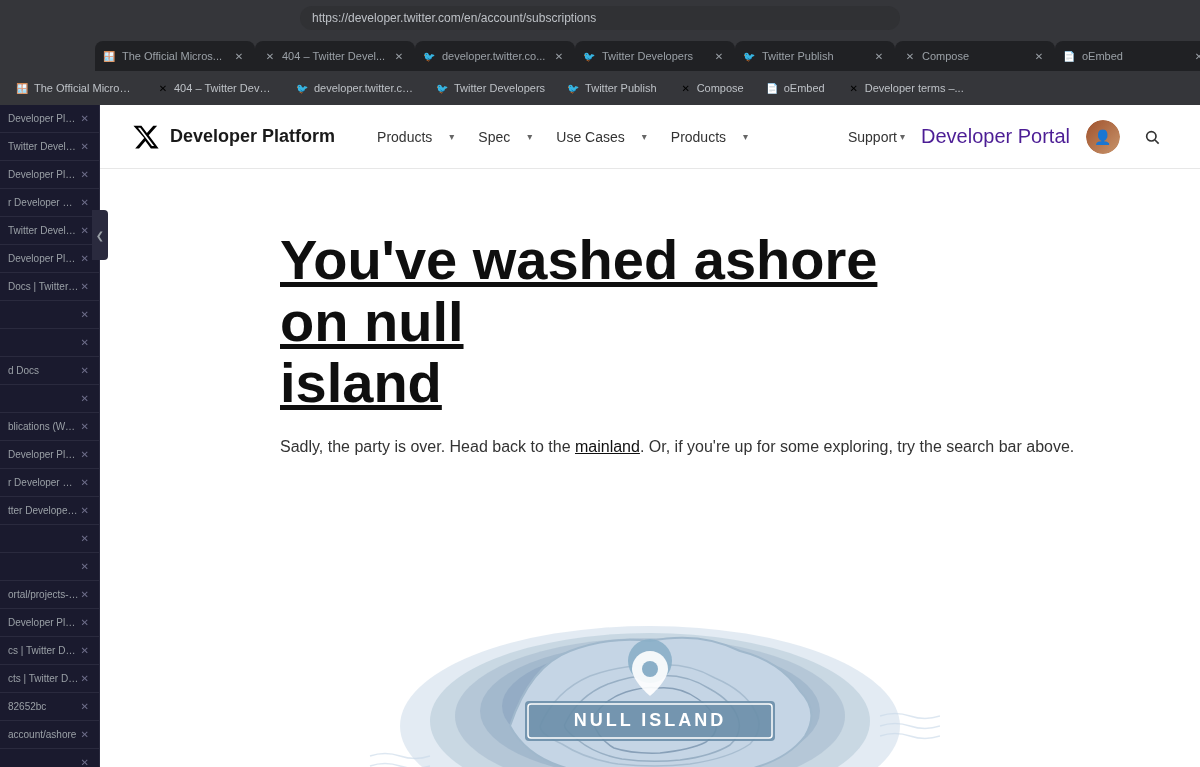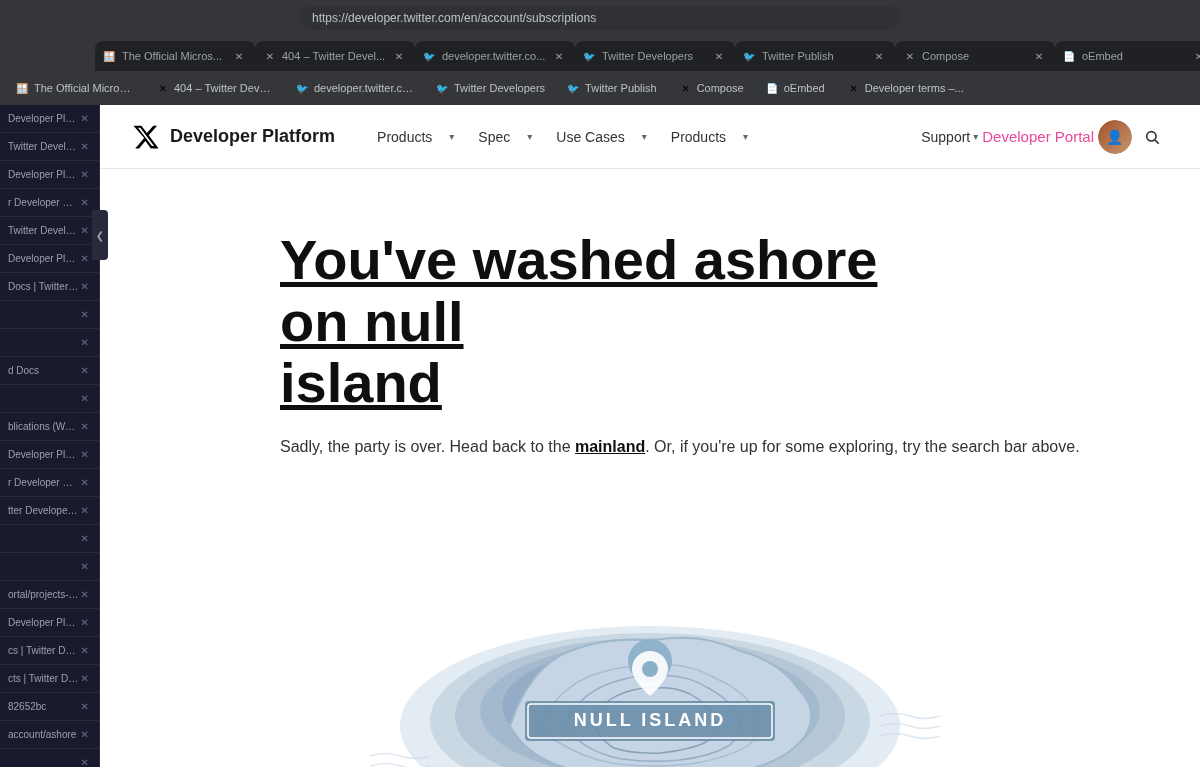--- a/index.html
+++ b/index.html
@@ -28,31 +28,31 @@
     .main-content { flex: 1; overflow-y: auto; background: #fff; }
 
     
     .site-nav { height: 64px; border-bottom: 1px solid #e7e7e7; display: flex; align-items: center; padding: 0 32px; background: #fff; }
     .site-logo { display: flex; align-items: center; gap: 10px; margin-right: 32px; }
     .site-logo-x { width: 28px; height: 28px; }
     .site-logo-text { font-size: 18px; font-weight: 600; color: #1a1a1a; }
     .site-nav-links { display: flex; align-items: center; gap: 4px; flex: 1; }
     .nav-link { display: flex; align-items: center; gap: 17px; padding: 6px 10px; font-size: 14px; color: #333; cursor: pointer; border-radius: 4px; }
     .nav-chevron { font-size: 10px; color: #666; }
-    .site-nav-right { display: flex; align-items: center; gap: 4px; }
+    .site-nav-right { display: flex; align-items: center; gap: 16px; }
     .nav-support { display: flex; align-items: center; gap: 3px; font-size: 14px; color: #333; cursor: pointer; }
-    .nav-dev-portal { font-size: 15px; color: #ec4899; cursor: pointer; }
+    .nav-dev-portal { font-size: 20px; color: #4c1d95; cursor: pointer; }
     .nav-avatar { width: 34px; height: 34px; border-radius: 50%; overflow: hidden; cursor: pointer; }
     .nav-search-icon { width: 32px; height: 32px; border-radius: 50%; display: flex; align-items: center; justify-content: center; cursor: pointer; color: #333; }
 
     
     .page-content { padding: 60px 80px 40px 180px; }
     .error-heading { font-size: 56px; font-weight: 800; color: #0f0f0f; line-height: 1.1; margin-bottom: 24px; max-width: 680px; text-decoration: underline; }
     .error-description { font-size: 16px; color: #333; margin-bottom: 40px; }
-    .error-description a { color: #0f0f0f; text-decoration: underline; font-weight: bold; }
+    .error-description a { color: #0f0f0f; text-decoration: underline; }
 
     
     .island-illustration { width: 600px; height: 320px; position: relative; margin-left: 60px; }
 
     
     .sidebar-toggle { position: absolute; left: 92px; top: 105px; width: 16px; height: 50px; background: #2a2a3e; display: flex; align-items: center; justify-content: center; cursor: pointer; border-radius: 0 4px 4px 0; z-index: 10; }
     .sidebar-toggle-icon { color: #9aa0a6; font-size: 10px; }
   </style>
 </head>
 <body>

